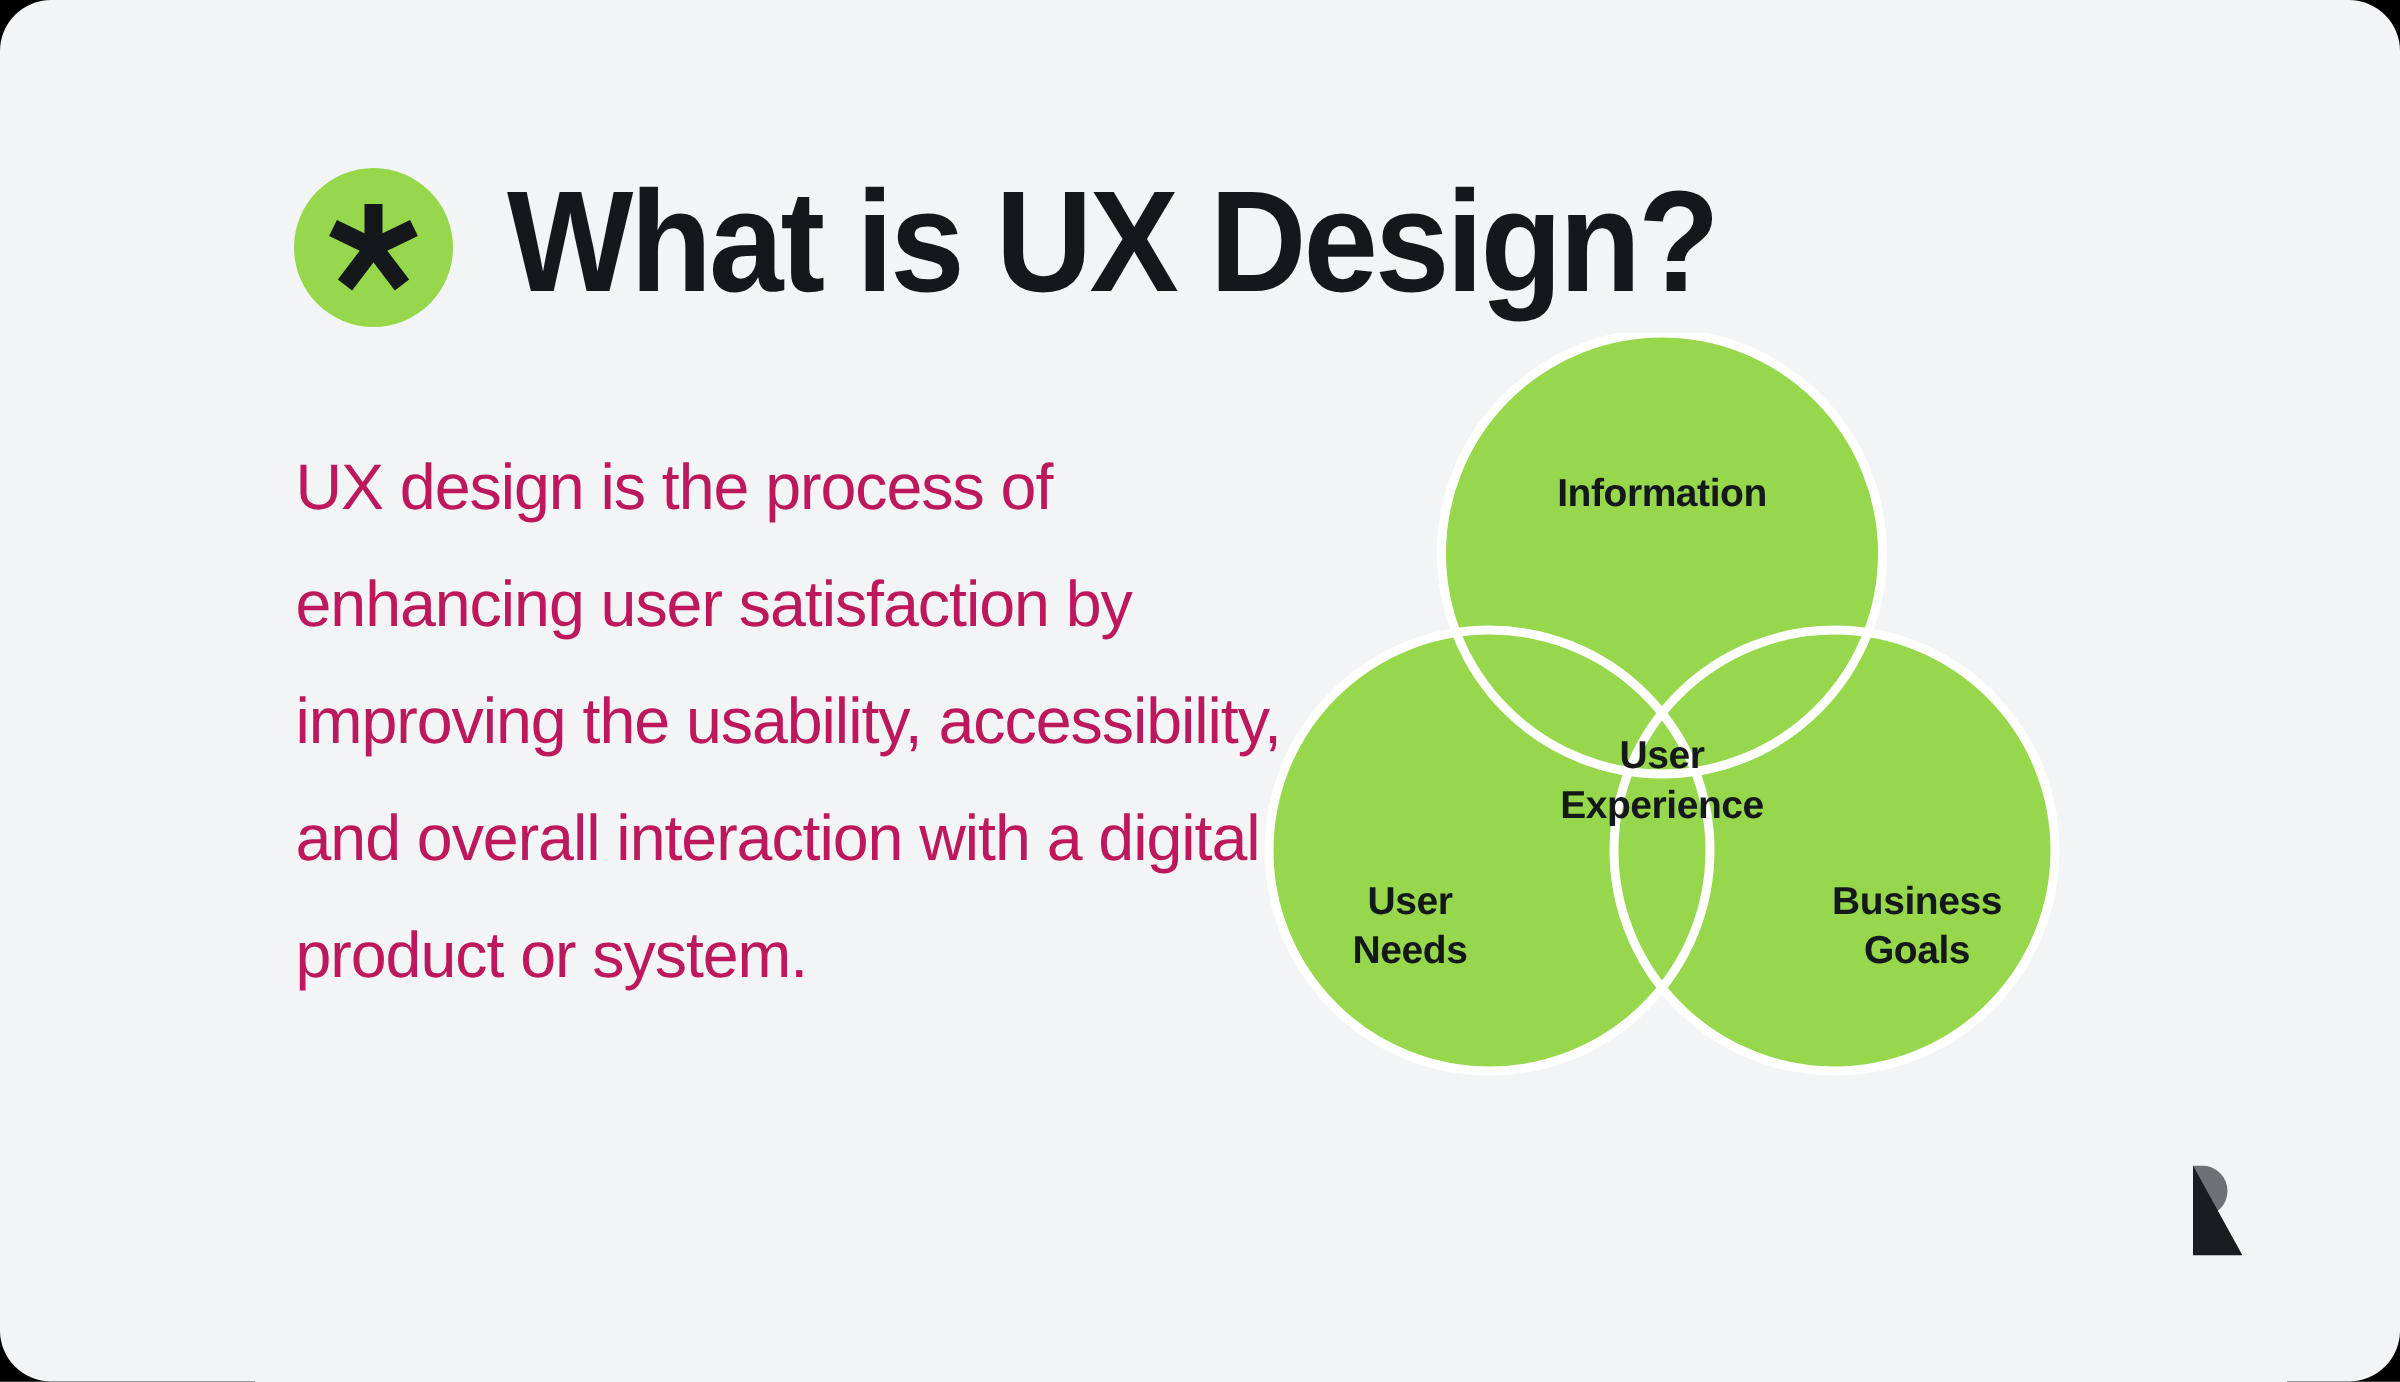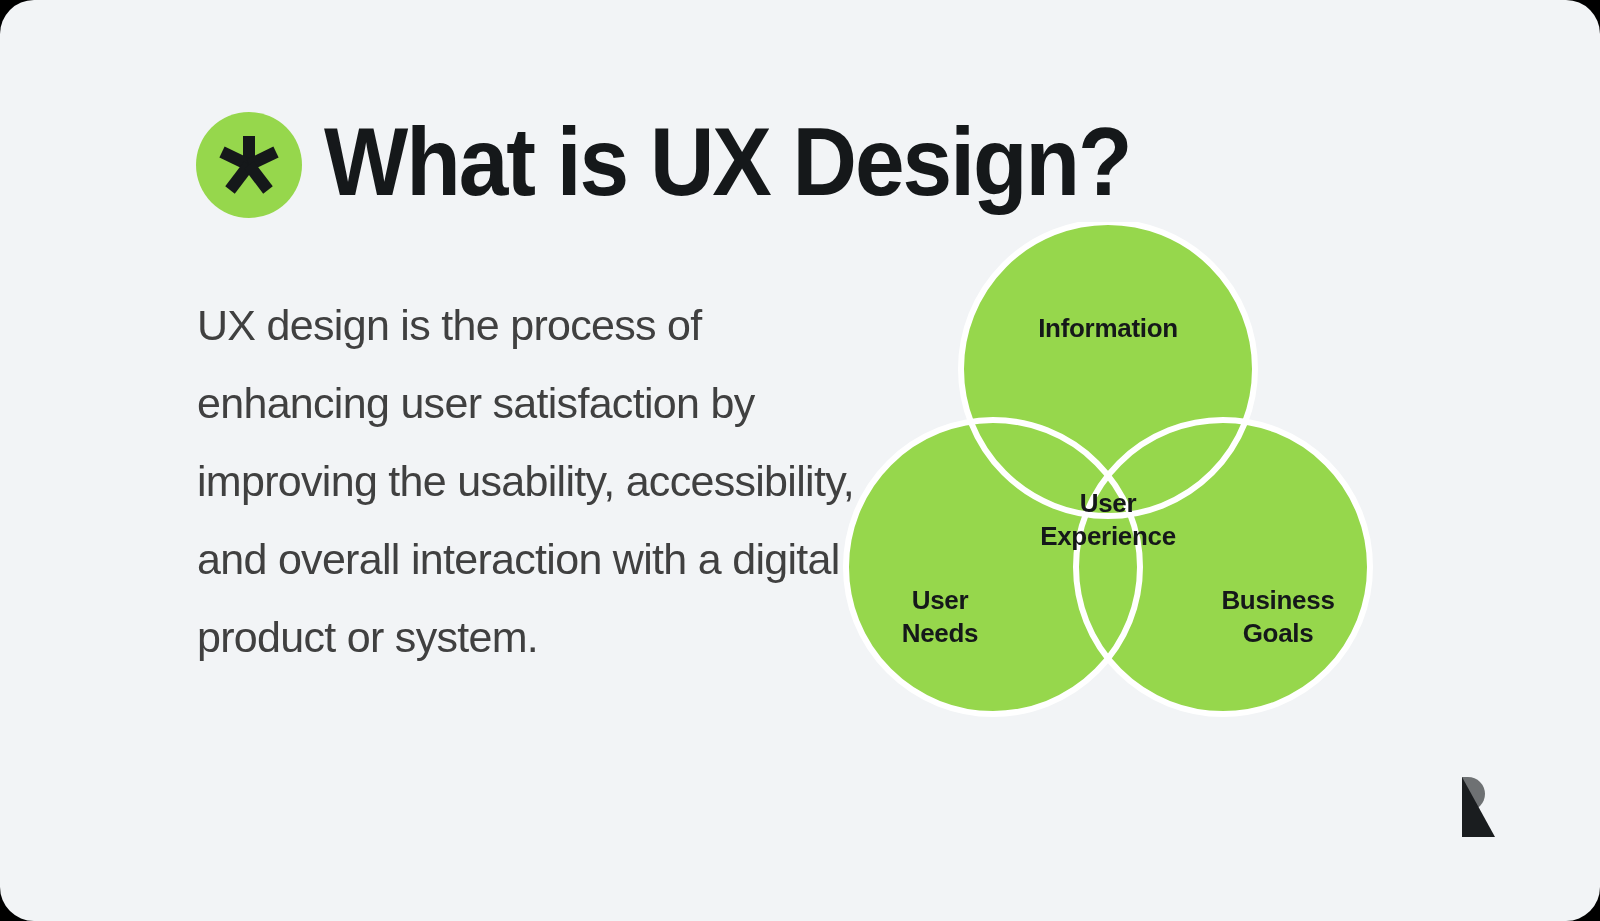--- a/index.html
+++ b/index.html
@@ -28,21 +28,21 @@
     box-sizing: border-box;
   }
 
   
   .header {
     position: absolute;
     left: 196px;
     top: 112px;
     display: flex;
     align-items: center;
-    gap: 22px;
+    gap: 36px;
   }
   .badge {
     width: 106px;
     height: 106px;
     border-radius: 50%;
     background: #96d74c;
     position: relative;
     flex: 0 0 auto;
   }
   .badge svg {
@@ -67,21 +67,21 @@
 
   
   .body-copy {
     position: absolute;
     left: 197px;
     top: 286px;
     width: 660px;
     font-size: 43px;
     line-height: 78px;
     font-weight: 400;
-    color: #404040;
+    color: #be185d;
     letter-spacing: -0.7px;
     margin: 0;
   }
 
   
   .venn {
     position: absolute;
     left: 830px;
     top: 222px;
     width: 560px;

